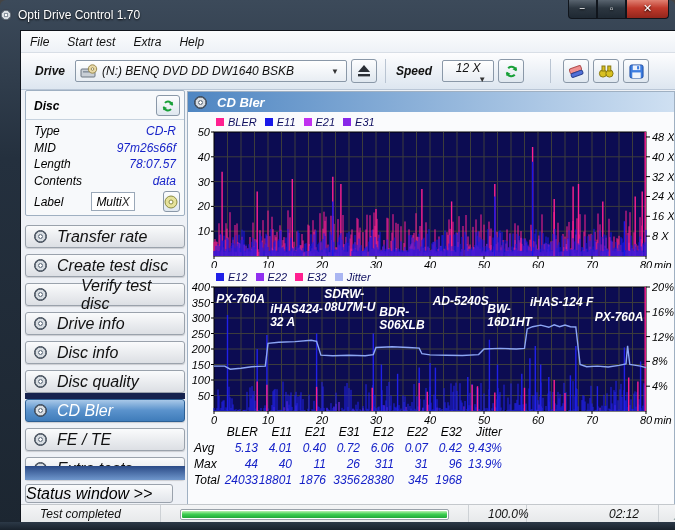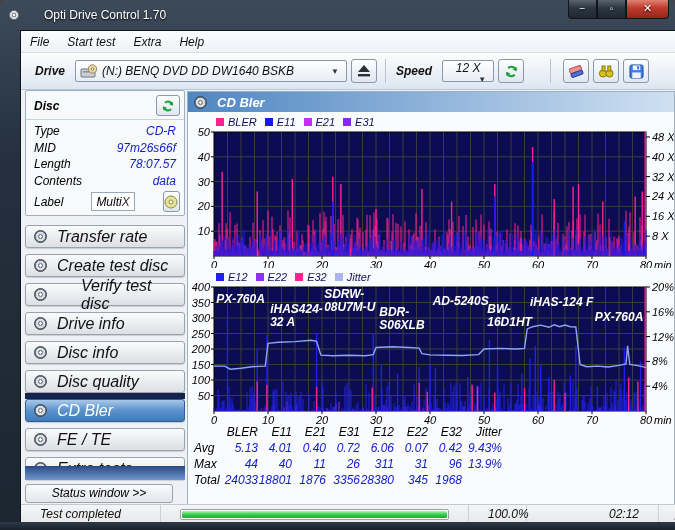--- a/index.html
+++ b/index.html
@@ -1,19 +1,19 @@
 <!DOCTYPE html>
 <html><head>
 <meta charset="utf-8">
 <style>
   html,body{margin:0;padding:0;background:#444;}
   *{box-sizing:border-box;font-family:"Liberation Sans",sans-serif;}
   .screen{position:relative;width:675px;height:530px;background:linear-gradient(180deg,#3c4a5a,#24303e 30%,#1c2631);overflow:hidden;border-radius:6px 6px 0 0;}
   
-  .titlebar{position:absolute;left:0;top:0;width:675px;height:30px;display:flex;align-items:center;padding-left:8px;color:#fff;text-shadow:0 1px 2px #000;font-size:12px;gap:18px;}
+  .titlebar{position:absolute;left:0;top:0;width:675px;height:30px;display:flex;align-items:center;padding-left:0;color:#fff;text-shadow:0 1px 2px #000;font-size:12px;}
   .title-text{margin-left:6px;}
   .winbtns{position:absolute;right:6px;top:0;display:flex;}
   .winbtn{width:29px;height:19px;border:1px solid #10151c;border-top:none;background:linear-gradient(180deg,#59646f,#2c3640 45%,#1f2933);color:#fff;font-size:10px;line-height:17px;text-align:center;}
   .winbtn.min{border-radius:0 0 0 4px;}
   .winbtn.close{width:43px;background:linear-gradient(180deg,#e08172,#c0392b 45%,#93261c);border-radius:0 0 4px 0;font-size:11px;}
   .disc-icon{display:inline-block;width:14px;height:14px;border-radius:50%;border:1px solid #3a4350;background:radial-gradient(circle,#ffffff 0 16%,#8a94a0 18% 32%,#d8dde2 34% 58%,#6f7a86 60% 100%);flex:none;}
   
   .client{position:absolute;left:20px;top:30px;width:664px;height:492px;background:#eef1f6;border:1px solid #10151c;border-bottom:none;font-style:italic;}
   .menubar{position:absolute;left:0;top:0;width:100%;height:22px;background:linear-gradient(180deg,#fbfcfd,#eef2f7);border-bottom:1px solid #d8dee6;display:flex;align-items:center;font-size:12px;color:#111;}
   .menu-item{padding:3px 9px;}
@@ -33,21 +33,21 @@
   .disc-row .v{color:#1622c8;}
   .label-row{display:flex;align-items:center;padding:2px 4px 0 8px;gap:24px;}
   .label-input{flex:1;height:19px;border:1px solid #9aa8b8;background:#fff;display:flex;align-items:center;padding:0 4px;margin:0 4px;font-size:12px;}
   .label-input .x{margin-left:auto;color:#333;}
   .mini-btn{width:24px;height:21px;border:1px solid #8a98a8;border-radius:3px;background:linear-gradient(180deg,#fcfdfe,#dfe7ef);display:flex;align-items:center;justify-content:center;}
   .side-btn{position:absolute;left:2px;width:160px;height:23px;border:1px solid #9aa2ac;border-radius:3px;background:linear-gradient(180deg,#fafbfc,#dcdfe4);display:flex;align-items:center;padding-left:8px;font-size:16px;color:#111;box-shadow:0 1px 1px rgba(0,0,0,.15);}
   .side-btn .disc-icon{margin-right:10px;}
   .side-btn.selected{background:linear-gradient(180deg,#a8c8e8,#5a92cc 50%,#3f7cba);color:#fff;border-color:#2c5f94;}
   .side-gap-dark{position:absolute;left:2px;width:160px;height:6px;background:#16224e;}
   .side-strip{position:absolute;left:2px;width:160px;height:14px;background:linear-gradient(180deg,#2a4a86,#6f97cc);}
-  .status-win-btn{position:absolute;left:2px;width:148px;height:19px;border:1px solid #9aa2ac;border-radius:3px;background:linear-gradient(180deg,#fafbfc,#e2e5ea);font-size:12px;text-align:center;line-height:17px;}
+  .status-win-btn{position:absolute;left:2px;width:148px;height:19px;border:1px solid #9aa2ac;border-radius:3px;background:linear-gradient(180deg,#fafbfc,#e2e5ea);font-size:16px;text-align:left;line-height:17px;}
   
   .mainpanel{position:absolute;left:166px;top:60px;width:488px;height:414px;background:#fafbfd;border:1px solid #9fb0c2;}
   .main-head{position:absolute;left:0;top:0;width:100%;height:20px;background:linear-gradient(90deg,#4f86c2,#cfe0f2);display:flex;align-items:center;color:#fff;font-weight:bold;font-size:13px;padding-left:6px;}
   .main-head .disc-icon{width:13px;height:13px;margin-right:10px;}
   .legend{position:absolute;left:28px;height:13px;display:flex;align-items:center;font-size:11px;color:#101060;}
   .legend .sw{width:8px;height:8px;margin:0 4px 0 8px;display:inline-block;}
   .legend .first{margin-left:0;}
   .chart-svg{position:absolute;left:0;}
   .stats{position:absolute;left:6px;top:332px;width:480px;font-size:12px;color:#000;}
   .stats .row{display:flex;height:16px;align-items:center;}

